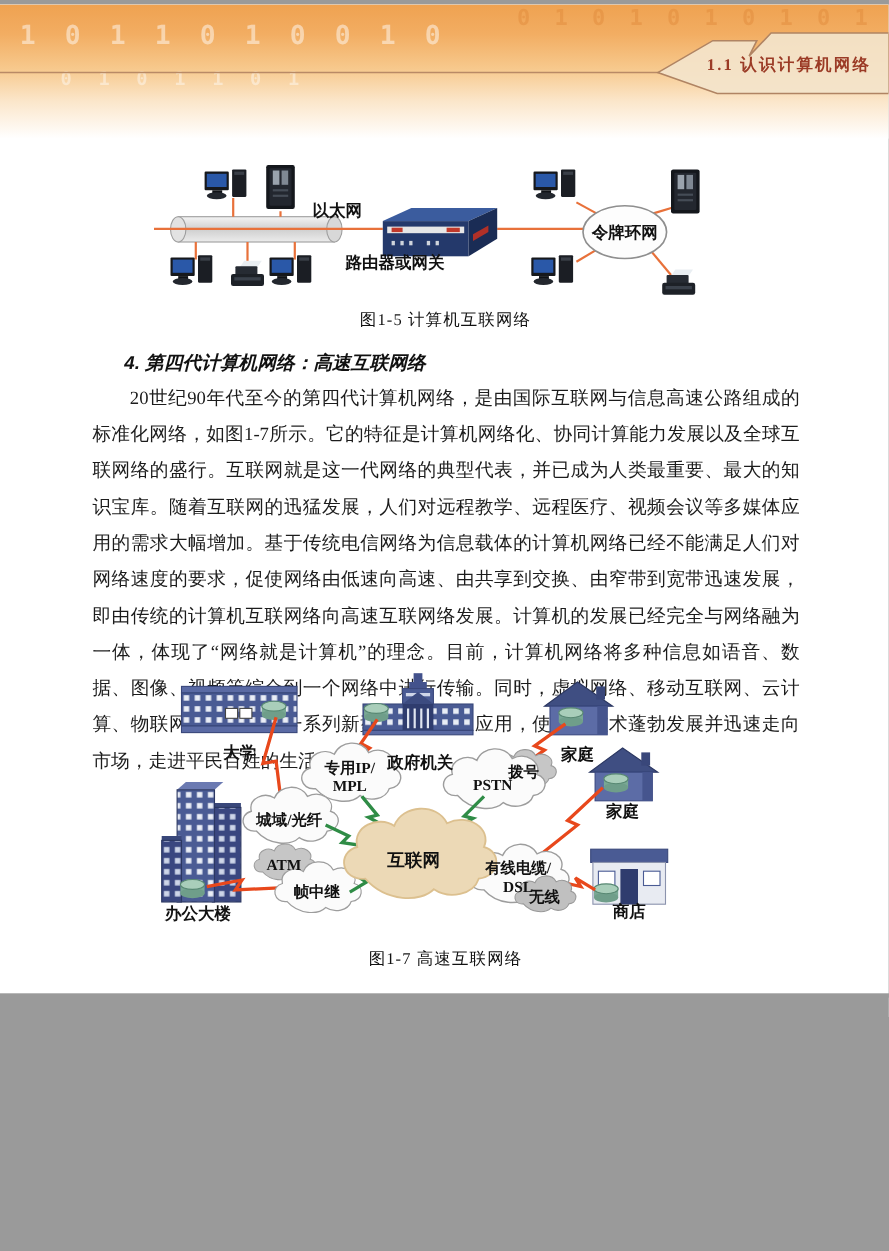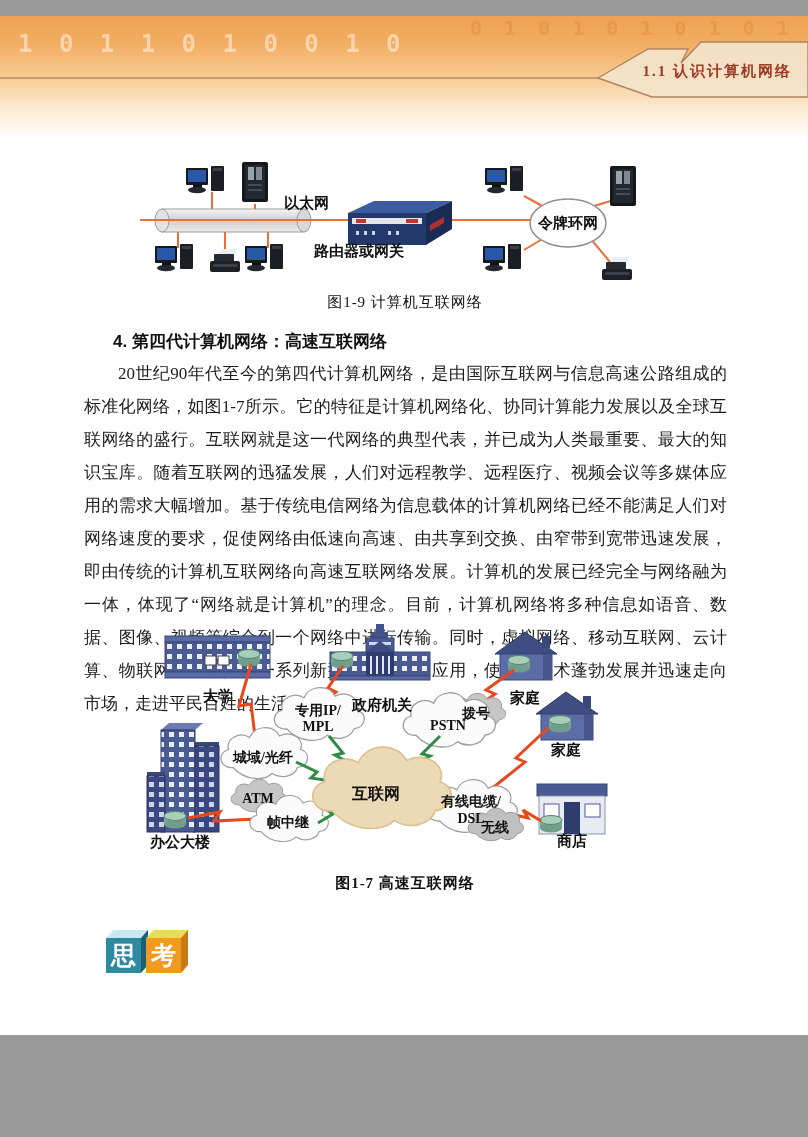--- a/index.html
+++ b/index.html
@@ -1,17 +1,17 @@
 <!DOCTYPE html>
 <html><head>
 <meta charset="utf-8">
 <style>
   html,body{margin:0;padding:0;background:#9a9a9a;}
   .page{
-    position:relative;width:808px;height:1019px;margin:16px auto;
+    position:relative;width:808px;height:899px;margin:4px auto;
     background:#ffffff;overflow:hidden;
     font-family:"Liberation Serif","DejaVu Serif",serif;color:#1c1c1c;
   }
   
   .header-band{
     position:absolute;left:0;top:0;width:808px;height:122px;
     background:linear-gradient(180deg,#efa251 0%,#f2ad62 22%,#f7c98d 48%,#fbe6ca 72%,#ffffff 100%);
   }
   .footer-band{
     position:absolute;left:0;top:1040px;width:808px;height:97px;
@@ -39,28 +39,28 @@
   }
   
   .fig{position:absolute;left:124px;}
   .fig6{top:146px;}
   .fig7{top:598px;}
   .caption{
     position:absolute;left:84px;width:642px;text-align:center;
     font-size:15px;color:#111;letter-spacing:1px;
   }
   .caption6{top:277px;}
-  .caption7{top:858px;font-weight:bold;}
+  .caption7{top:858px;}
   .figlabel{font-size:15px;font-weight:600;fill:#111;}
   .cloudlabel{font-size:14px;font-weight:600;fill:#111;}
   
   .heading4{
     position:absolute;left:84px;top:314px;width:642px;padding-left:29px;box-sizing:border-box;
     font-family:"Liberation Sans","DejaVu Sans",sans-serif;
-    font-size:17px;font-weight:700;color:#111;
+    font-size:17px;font-weight:700;color:#111;font-style:italic;
   }
   .para{
     position:absolute;left:84px;top:341px;width:643px;
     font-size:17px;line-height:33px;text-align:justify;text-indent:2em;color:#1c1c1c;
   }
   .think-para{
     position:absolute;left:84px;top:954px;width:643px;
     font-size:16.5px;line-height:25.5px;text-align:justify;text-indent:2em;
     font-style:italic;color:#222;
   }
@@ -85,20 +85,21 @@
   .cube2 .side{background:#c97a12;}
 </style>
 </head>
 <body>
 
 <div class="page">
 
   <div class="header-band"></div>
   <span class="decor hdecor1">1 0 1 1 0 1 0 0 1 0</span>
   <span class="decor hdecor2">0 1 0 1 0 1 0 1 0 1 0 1</span>
+  <span class="decor hdecor3">0 1 0 1 1 0 1</span>
 
   <svg class="header-tab-svg" width="808" height="122" viewBox="0 0 808 122">
     <line x1="0" y1="62" x2="600" y2="62" stroke="#b98a66" stroke-width="1.4"></line>
     <polygon points="598,62 648,33 688,33 681,47 701,26 808,26 808,81 652,81" fill="#f3e4cb" stroke="#b08463" stroke-width="1.4" fill-opacity="0.92"></polygon>
     <text x="792" y="60" text-anchor="end" class="tab-label">1.1  认识计算机网络</text>
   </svg>
 
   <svg class="fig fig6" width="560" height="130" viewBox="0 0 560 130" xmlns="http://www.w3.org/2000/svg" xmlns:xlink="http://www.w3.org/1999/xlink">
     <defs>
       <linearGradient id="tubeGrad" x1="0" y1="0" x2="0" y2="1">
@@ -175,21 +176,21 @@
     <use xlink:href="#pc" transform="translate(361,6)"></use>
     <use xlink:href="#server" transform="translate(486,4)"></use>
     <use xlink:href="#pc" transform="translate(359,84)"></use>
     <use xlink:href="#printer" transform="translate(478,100)"></use>
 
     <text x="160" y="46" class="figlabel">以太网</text>
     <text x="190" y="94" class="figlabel">路由器或网关</text>
     <text x="444" y="66" text-anchor="middle" class="figlabel">令牌环网</text>
   </svg>
 
-  <div class="caption caption6">图1-9  计算机互联网络</div>
+  <div class="caption caption6">图1-5  计算机互联网络</div>
 
   <div class="heading4">4. 第四代计算机网络：高速互联网络</div>
   <div class="para">20世纪90年代至今的第四代计算机网络，是由国际互联网与信息高速公路组成的标准化网络，如图1-7所示。它的特征是计算机网络化、协同计算能力发展以及全球互联网络的盛行。互联网就是这一代网络的典型代表，并已成为人类最重要、最大的知识宝库。随着互联网的迅猛发展，人们对远程教学、远程医疗、视频会议等多媒体应用的需求大幅增加。基于传统电信网络为信息载体的计算机网络已经不能满足人们对网络速度的要求，促使网络由低速向高速、由共享到交换、由窄带到宽带迅速发展，即由传统的计算机互联网络向高速互联网络发展。计算机的发展已经完全与网络融为一体，体现了“网络就是计算机”的理念。目前，计算机网络将多种信息如语音、数据、图像、视频等综合到一个网络中进行传输。同时，虚拟网络、移动互联网、云计算、物联网、大数据等一系列新型网络技术的应用，使网络技术蓬勃发展并迅速走向市场，走进平民百姓的生活。</div>
 
   <svg class="fig fig7" width="560" height="252" viewBox="0 0 560 252" xmlns="http://www.w3.org/2000/svg" xmlns:xlink="http://www.w3.org/1999/xlink">
     <defs>
       <pattern id="winA" width="10" height="10" patternUnits="userSpaceOnUse">
         <rect width="10" height="10" fill="#4a5b94"></rect>
         <rect x="2" y="2" width="5" height="5" fill="#e9edf6"></rect>
       </pattern>

